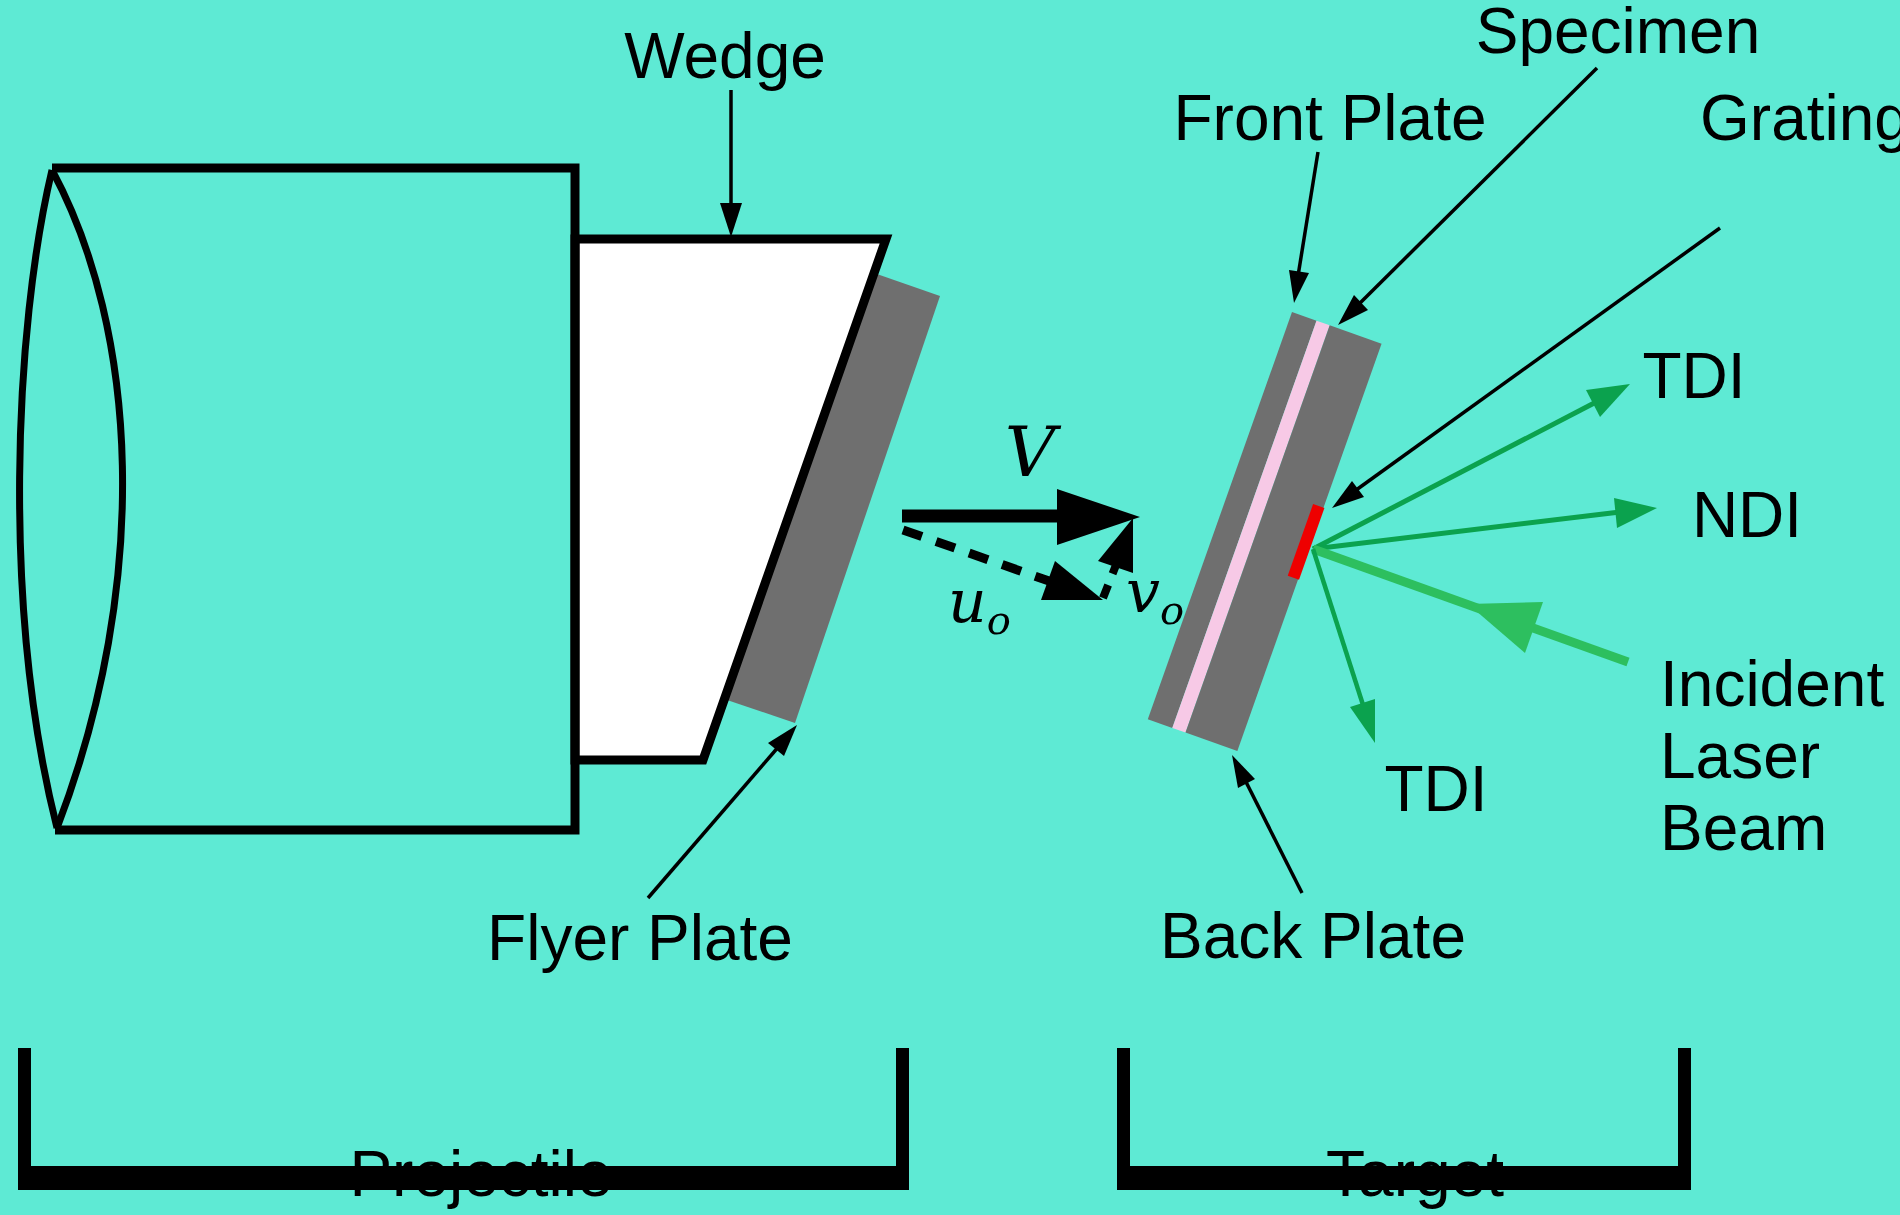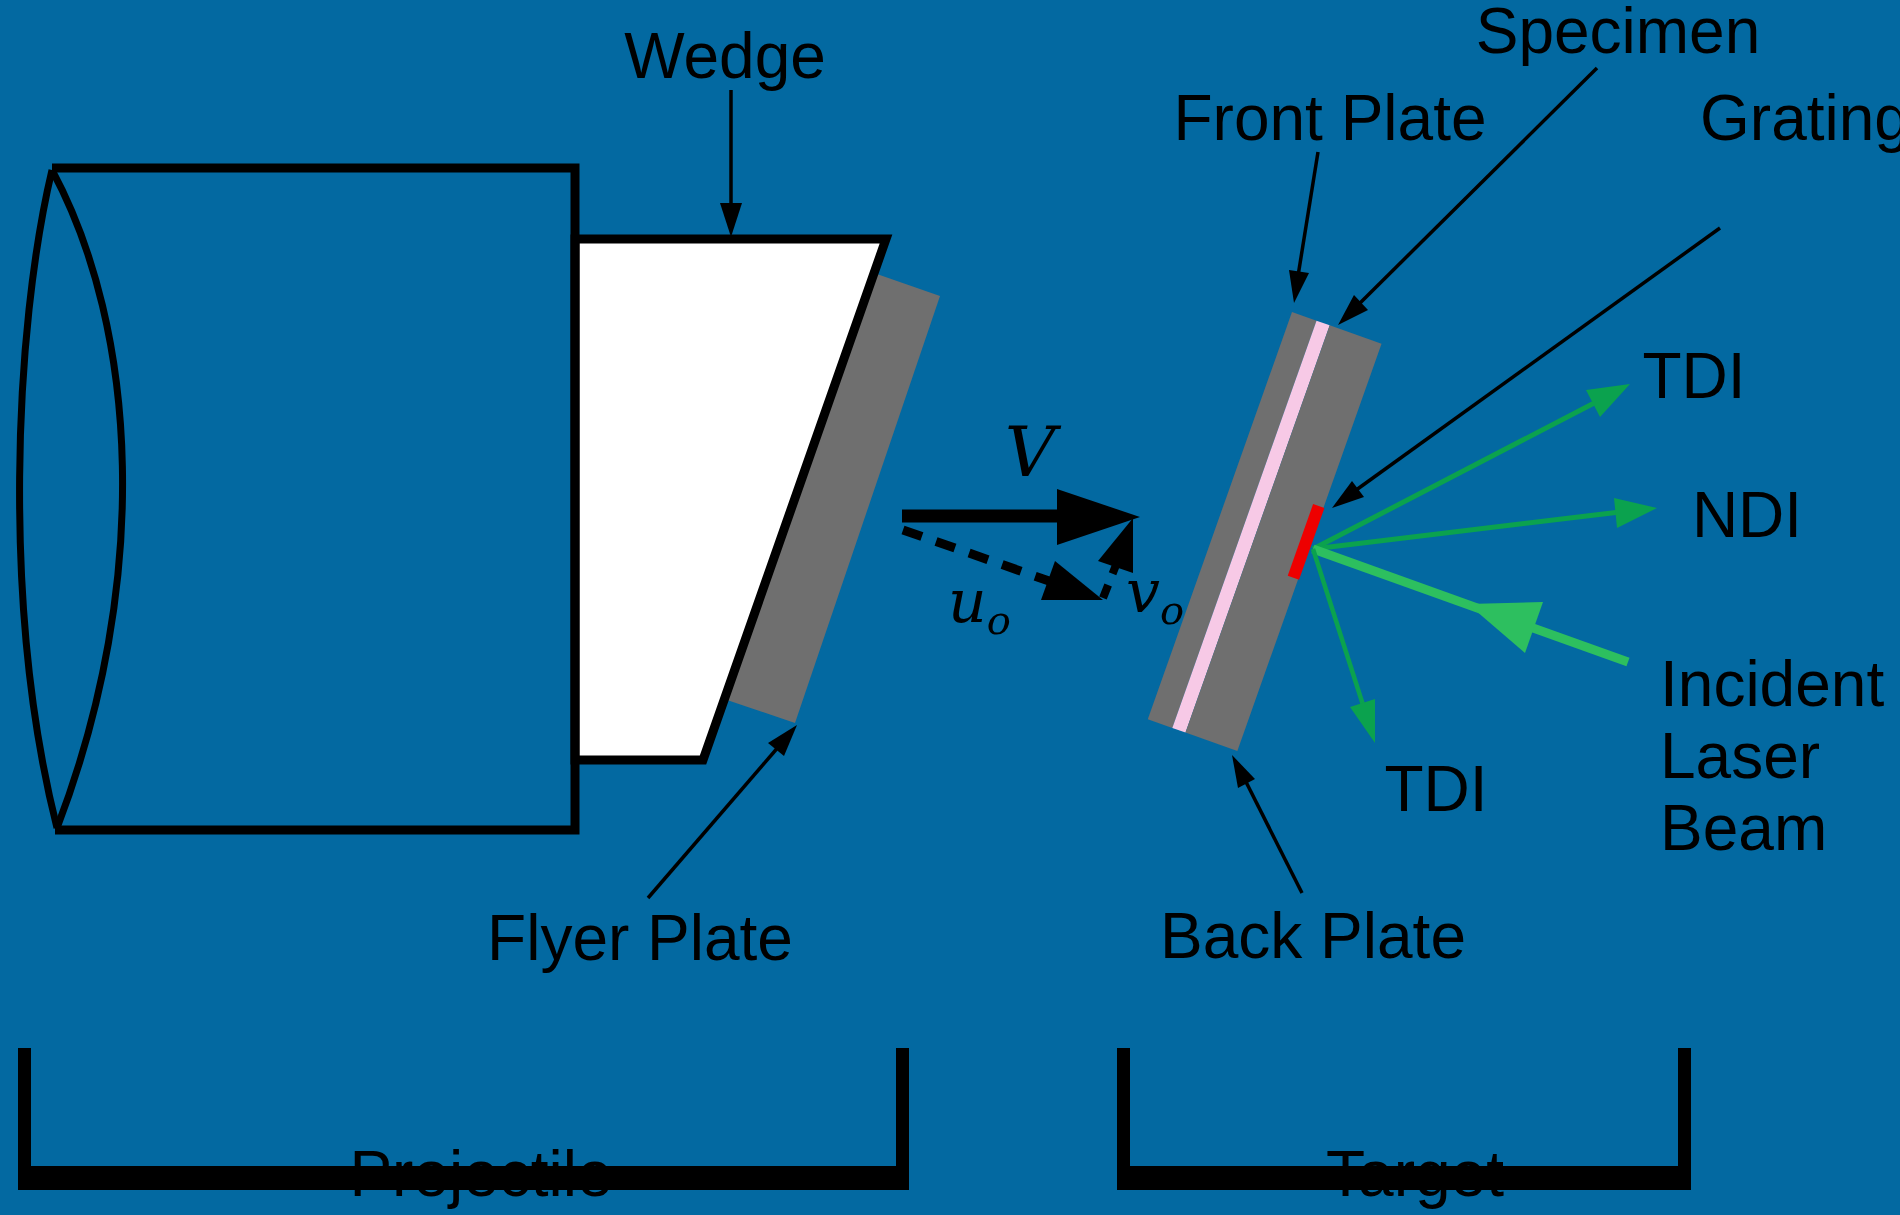--- a/index.html
+++ b/index.html
@@ -1,16 +1,16 @@
 <!DOCTYPE html>
 <html><head>
 <meta charset="utf-8">
 <style>
   html,body{margin:0;padding:0;background:#ffffff;}
-  .stage{width:1900px;height:1215px;position:relative;background:#0369a1;overflow:hidden;}
+  .stage{width:1900px;height:1215px;position:relative;background:#5eead4;overflow:hidden;}
   svg{display:block;}
   text{fill:#000000;}
   .lbl{font-family:"Liberation Sans","DejaVu Sans",sans-serif;font-size:64px;}
   .mathlbl{font-family:"DejaVu Serif","Liberation Serif",serif;font-style:italic;}
 </style>
 </head>
 <body>
 
 <div class="stage">
 <svg width="1900" height="1215" viewBox="0 0 1900 1215">

